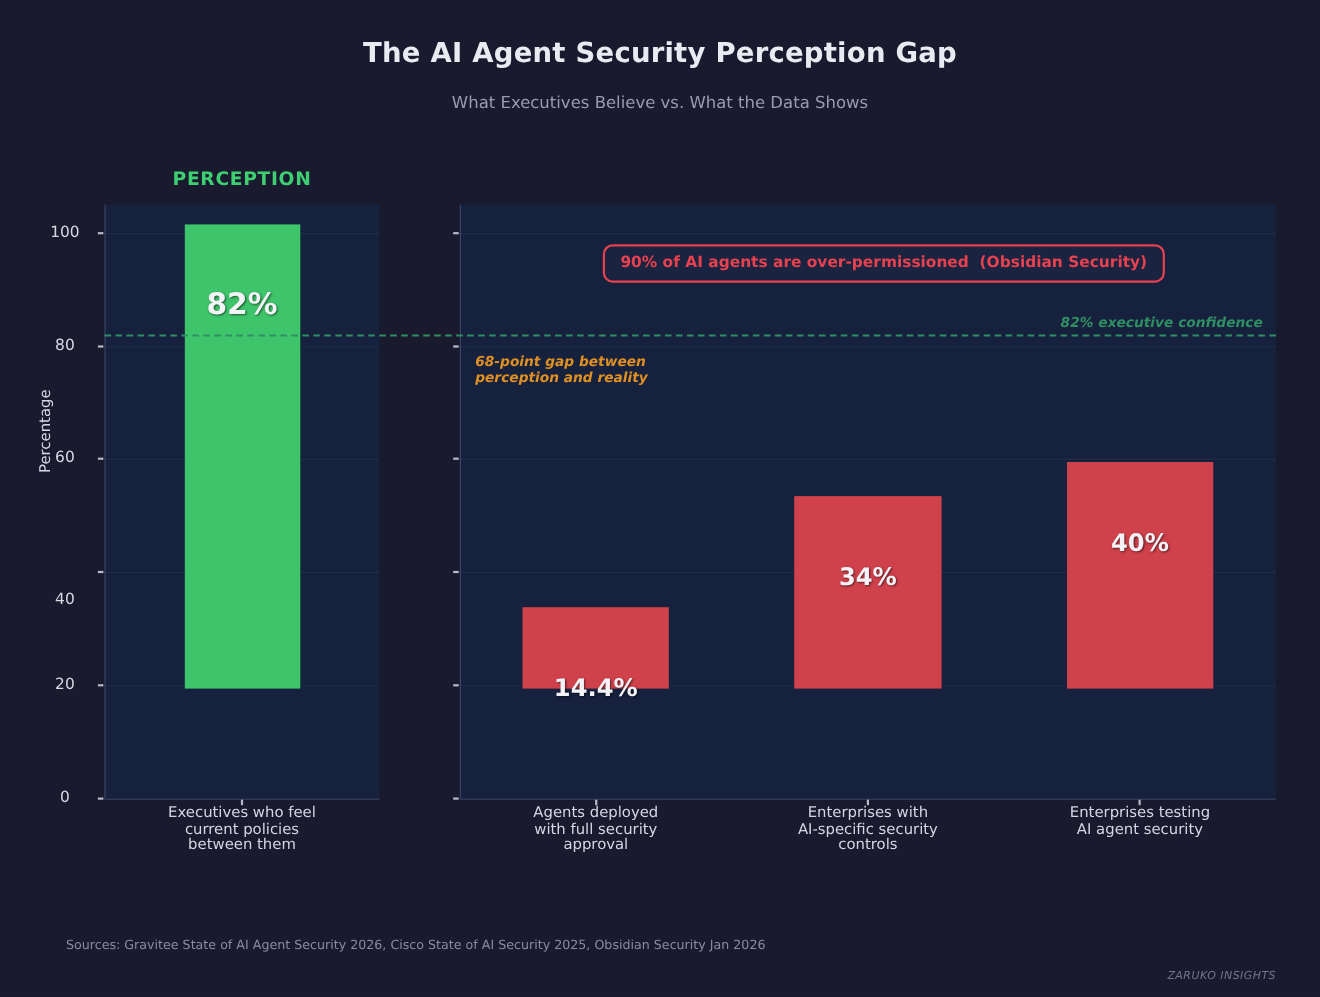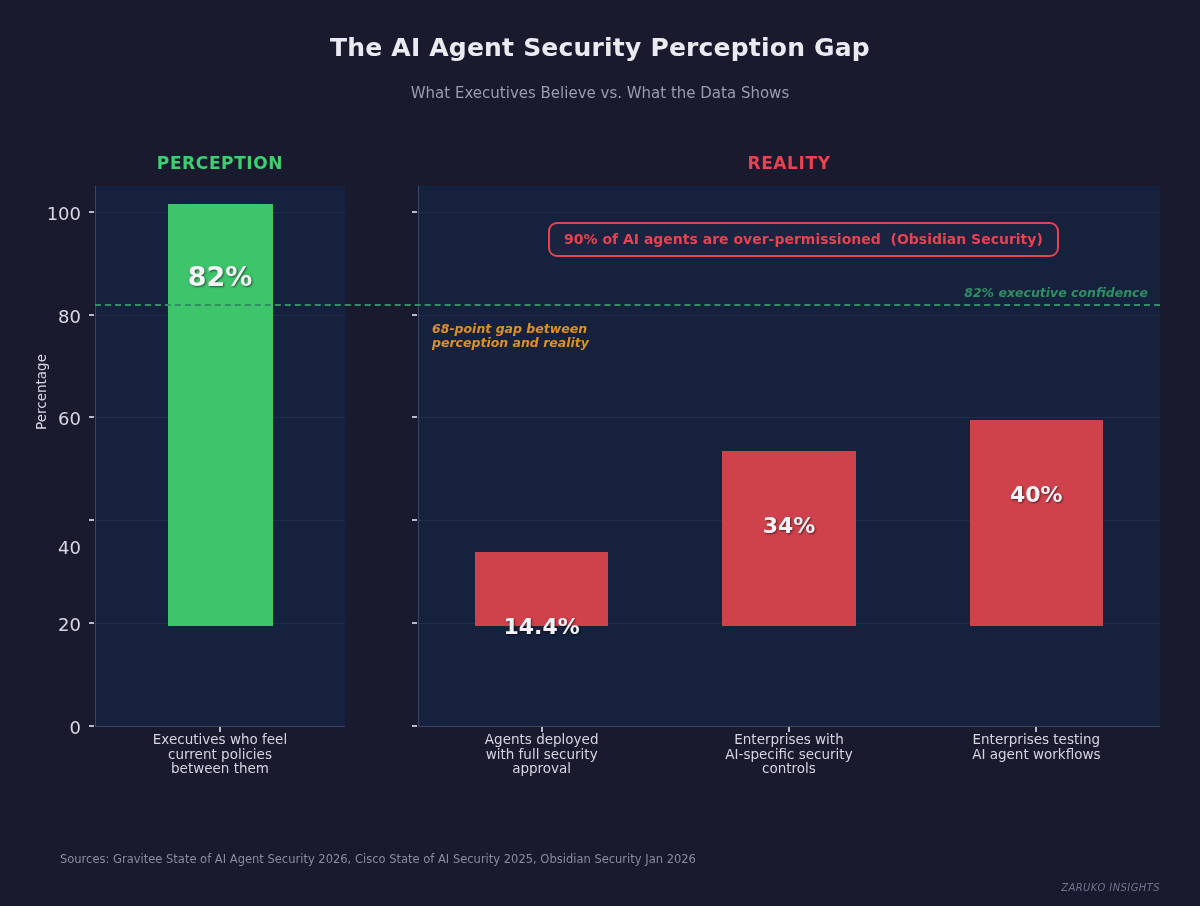--- a/index.html
+++ b/index.html
@@ -51,22 +51,22 @@
 
   .gridline {
     position: absolute; height: 1px;
     background: rgba(255,255,255,0.055);
   }
   .tick {
     position: absolute; width: 5px; height: 2px;
     background: #b9b9c9;
   }
   .ytick-label {
-    position: absolute; text-align: right; width: 44px;
-    color: #d8d8e4; font-size: 18px;
+    position: absolute; text-align: center; width: 44px;
+    color: #d8d8e4; font-size: 14px;
   }
   .axis-title {
     position: absolute; left: -5px; top: 452px;
     width: 120px;
     transform: rotate(-90deg); transform-origin: left top;
     color: #d8d8e4; font-size: 13.5px; text-align: center;
   }
 
   
   .bar { position: absolute; bottom: 0; }
@@ -124,21 +124,20 @@
 </style>
 </head>
 <body>
 
 <div id="root">
 
   <div class="title">The AI Agent Security Perception Gap</div>
   <div class="subtitle">What Executives Believe vs. What the Data Shows</div>
 
   <div class="panel-head" id="head-perception">PERCEPTION</div>
-  <div class="panel-head" id="head-reality">REALITY</div>
 
   <div class="plot" id="plot-left"></div>
   <div class="plot" id="plot-right"></div>
 
   <div class="spine spine-v" id="spine-left-v"></div>
   <div class="spine spine-h" id="spine-left-h"></div>
   <div class="spine spine-v" id="spine-right-v"></div>
   <div class="spine spine-h" id="spine-right-h"></div>
 
   <div id="axes-layer">
@@ -178,21 +177,21 @@
       <div class="tick" style="left: 540.667px; top: 727px; width: 2px; height: 5px;"></div>
       <div class="xtick-label" style="left: 431.667px; width: 220px; top: 732px;">Agents deployed
 with full security
 approval</div>
       <div class="tick" style="left: 788px; top: 727px; width: 2px; height: 5px;"></div>
       <div class="xtick-label" style="left: 679px; width: 220px; top: 732px;">Enterprises with
 AI-specific security
 controls</div>
       <div class="tick" style="left: 1035.33px; top: 727px; width: 2px; height: 5px;"></div>
       <div class="xtick-label" style="left: 926.333px; width: 220px; top: 732px;">Enterprises testing
-AI agent workflows</div>
+AI agent security</div>
     </div>
   <div id="bars-layer">
       <div class="bar bar-green" style="left: 167.5px; width: 105px; height: 421.714px; bottom: 180px; position: absolute;"></div>
       <div class="bar-value" id="val-0" style="left: 140px; width: 160px; top: 261.286px;">82%</div>
       <div class="bar bar-red" style="left: 474.887px; width: 133.56px; height: 74.0571px; bottom: 180px; position: absolute;"></div>
       <div class="bar-value val-right" style="left: 461.667px; width: 160px; top: 613.943px;">14.4%</div>
       <div class="bar bar-red" style="left: 722.22px; width: 133.56px; height: 174.857px; bottom: 180px; position: absolute;"></div>
       <div class="bar-value val-right" style="left: 709px; width: 160px; top: 513.143px;">34%</div>
       <div class="bar bar-red" style="left: 969.553px; width: 133.56px; height: 205.714px; bottom: 180px; position: absolute;"></div>
       <div class="bar-value val-right" style="left: 956.333px; width: 160px; top: 482.286px;">40%</div>

